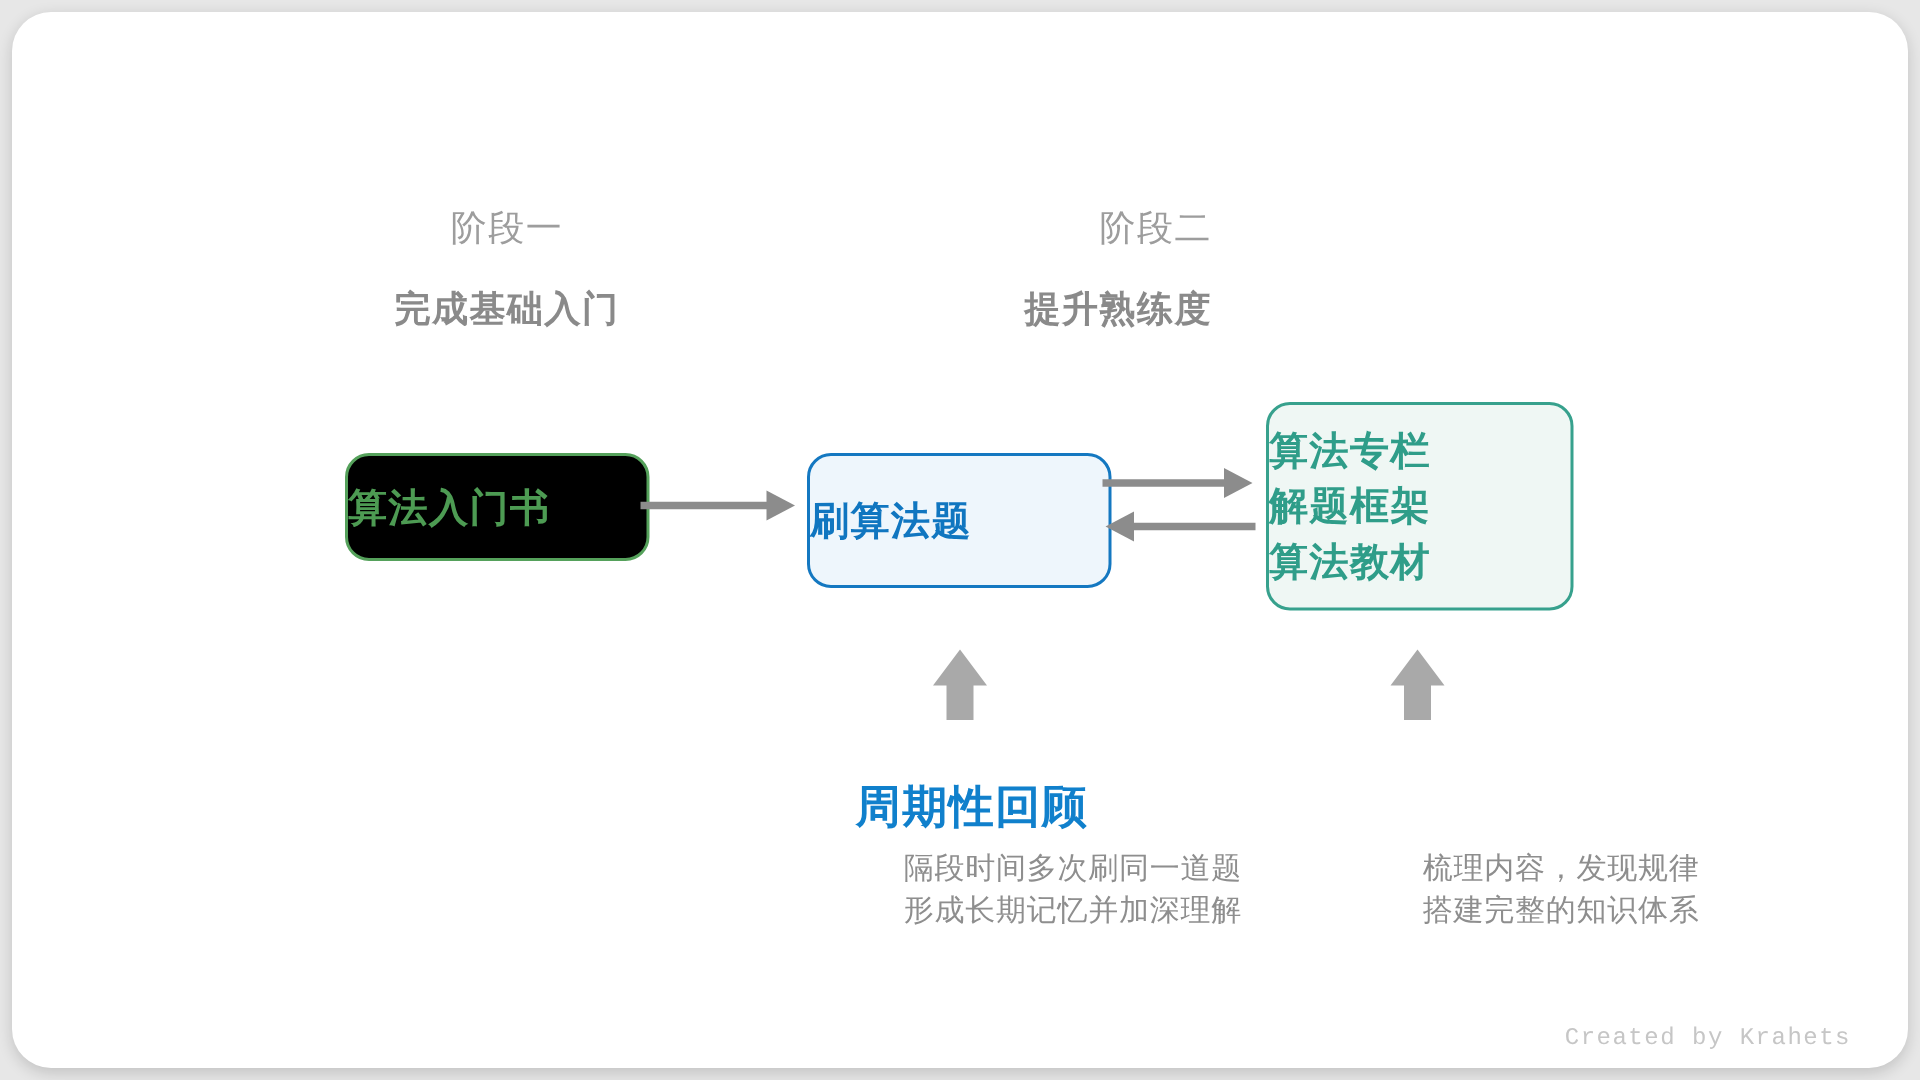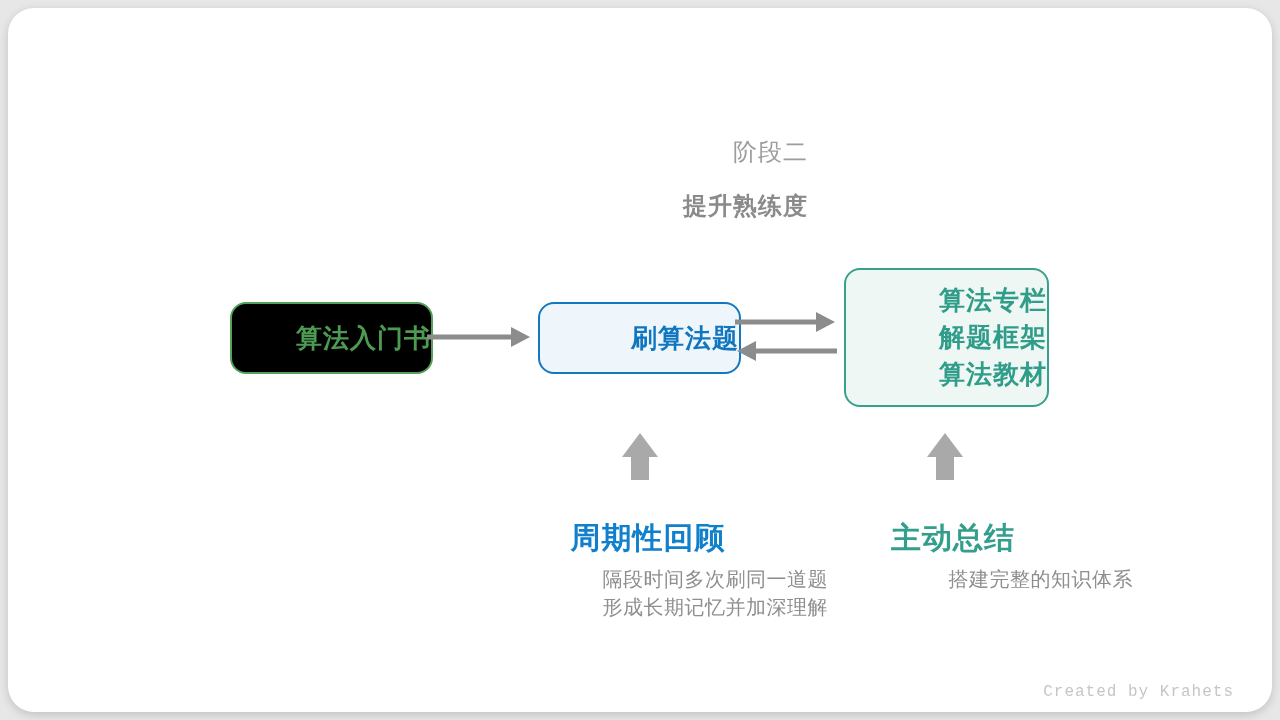--- a/index.html
+++ b/index.html
@@ -35,21 +35,21 @@
     font-weight: 700;
     color: #8a8a8a;
     letter-spacing: 1px;
   }
   .node {
     position: absolute;
     border-radius: 16px;
     border: 2.5px solid;
     display: flex;
     flex-direction: column;
-    align-items: flex-end;
+    align-items: flex-start;
     justify-content: center;
     font-size: 26px;
     font-weight: 700;
     letter-spacing: 1px;
     line-height: 37px;
   }
   .node-green  { border-color: #55a15b; background: #000000; color: #4d9b53; }
   .node-blue   { border-color: #1478c1; background: #eef6fc; color: #1076c0; }
   .node-teal   { border-color: #37a18d; background: #eff7f4; color: #2f9d89; }
   .svg-layer {
@@ -85,47 +85,51 @@
     font-size: 16px;
     color: #c6c6c6;
     letter-spacing: 1px;
   }
 </style>
 </head>
 <body>
 
 <div class="card">
 
+  <div class="stage-col" style="left:170px; top:128px;">
+    <div class="stage-label">阶段一</div>
+    <div class="stage-title">完成基础入门</div>
+  </div>
   <div class="stage-col" style="left:480px; top:128px;text-align:right;">
     <div class="stage-label">阶段二</div>
     <div class="stage-title">提升熟练度</div>
   </div>
 
   <div class="node node-green" style="left:222px; top:294px; width:203px; height:72px;">
     <span>算法入门书</span>
   </div>
 
-  <div class="node node-blue" style="left:530px; top:294px; width:203px; height:72px;padding-left:10px;">
+  <div class="node node-blue" style="left:530px; top:294px; width:203px; height:90px;">
     <span>刷算法题</span>
   </div>
 
   <div class="node node-teal" style="left:836px; top:260px; width:205px; height:139px;">
     <span>算法专栏</span>
     <span>解题框架</span>
     <span>算法教材</span>
   </div>
 
   <div class="ann-title blue" style="left:480px; top:510px;">周期性回顾</div>
   <div class="ann-desc" style="left:460px; top:557px;">
     <div>隔段时间多次刷同一道题</div>
     <div>形成长期记忆并加深理解</div>
   </div>
 
-  <div class="ann-title teal" style="left:785px; top:510px;">主动总结</div>
   <div class="ann-desc" style="left:765px; top:557px;">
+    <div>梳理内容，发现规律</div>
     <div>搭建完整的知识体系</div>
   </div>
 
   <div class="credit">Created by Krahets</div>
 </div>
 
 <svg class="svg-layer" viewBox="0 0 1280 720" xmlns="http://www.w3.org/2000/svg">
 
   <g>
     <line x1="427" y1="337" x2="513" y2="337" stroke="#8c8c8c" stroke-width="5"></line>

